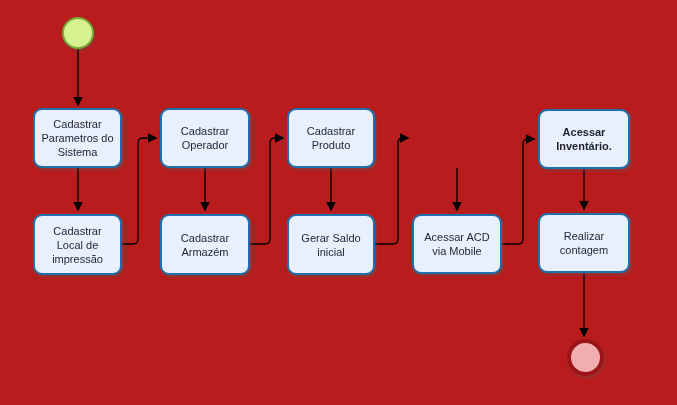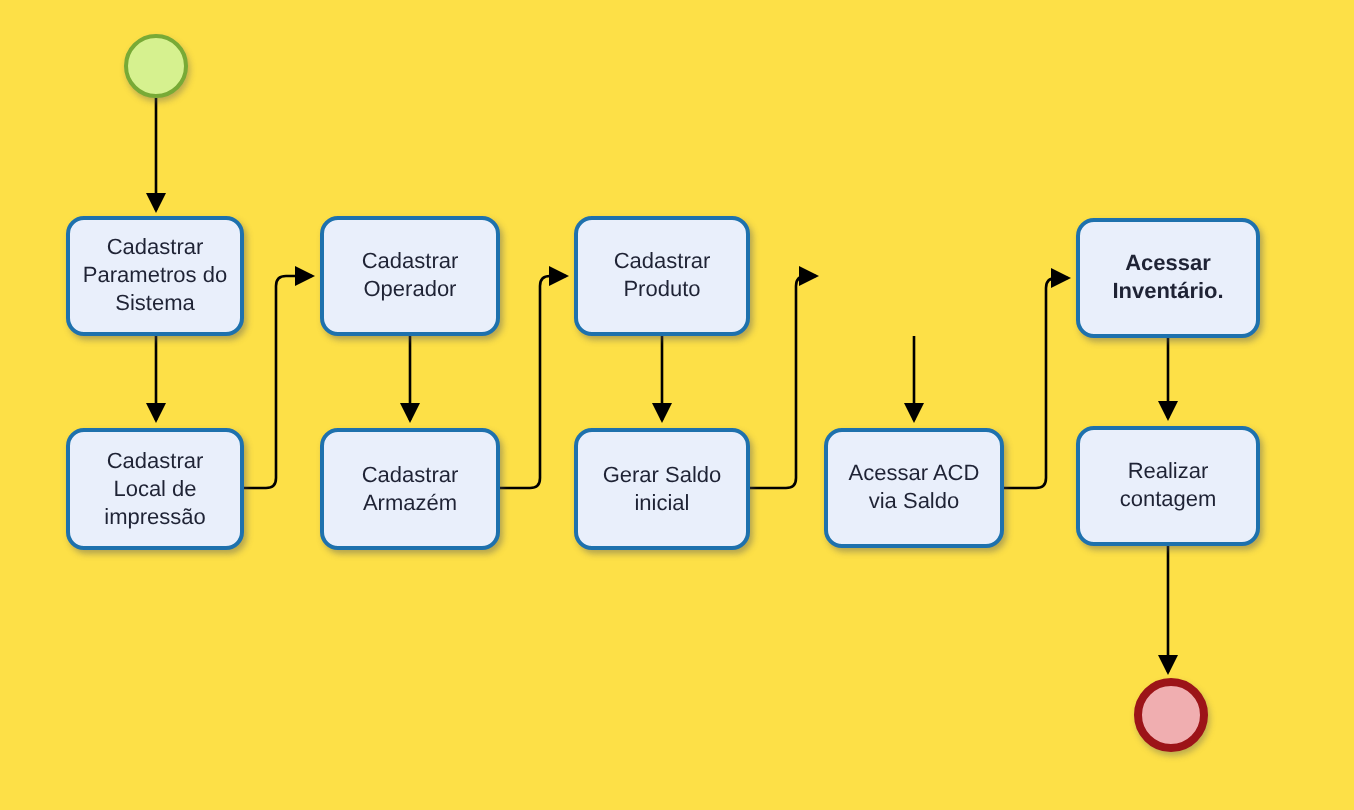--- a/index.html
+++ b/index.html
@@ -1,20 +1,20 @@
 <!DOCTYPE html>
 <html><head>
 <meta charset="utf-8">
 <style>
   html, body { margin: 0; padding: 0; background: #ffffff; }
   .canvas {
     position: relative;
     width: 677px;
     height: 405px;
-    background: #fde047;
+    background: #b91c1c;
     overflow: hidden;
     font-family: "Liberation Sans", sans-serif;
   }
   .wires {
     position: absolute;
     left: 0; top: 0;
     width: 677px; height: 405px;
   }
   .task {
     position: absolute;
@@ -110,21 +110,21 @@
   <div class="task" id="t5">
     <span>Cadastrar
 Produto</span>
   </div>
   <div class="task" id="t6">
     <span>Gerar Saldo
 inicial</span>
   </div>
   <div class="task" id="t8">
     <span>Acessar ACD
-via Saldo</span>
+via Mobile</span>
   </div>
   <div class="task" id="t9">
     <span>Acessar
 Inventário.</span>
   </div>
   <div class="task" id="t10">
     <span>Realizar
 contagem</span>
   </div>
 

